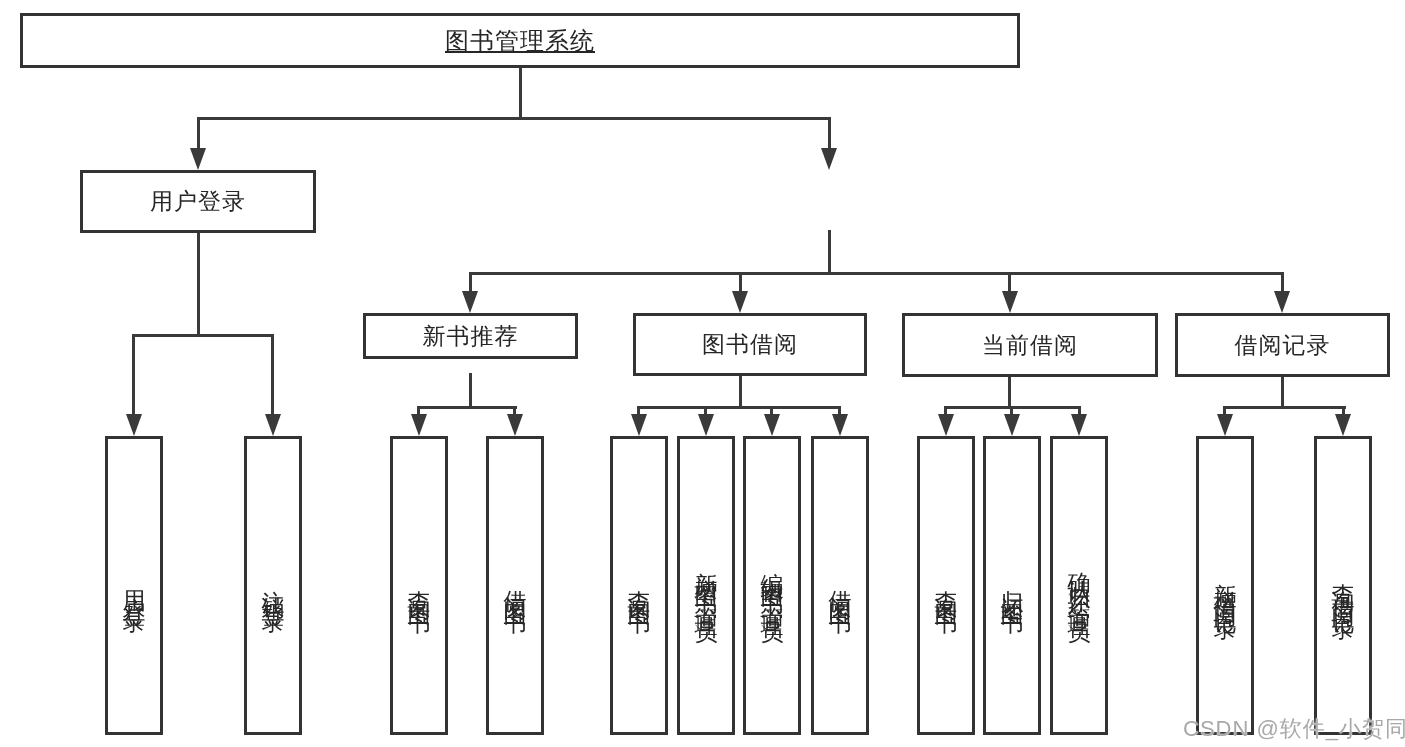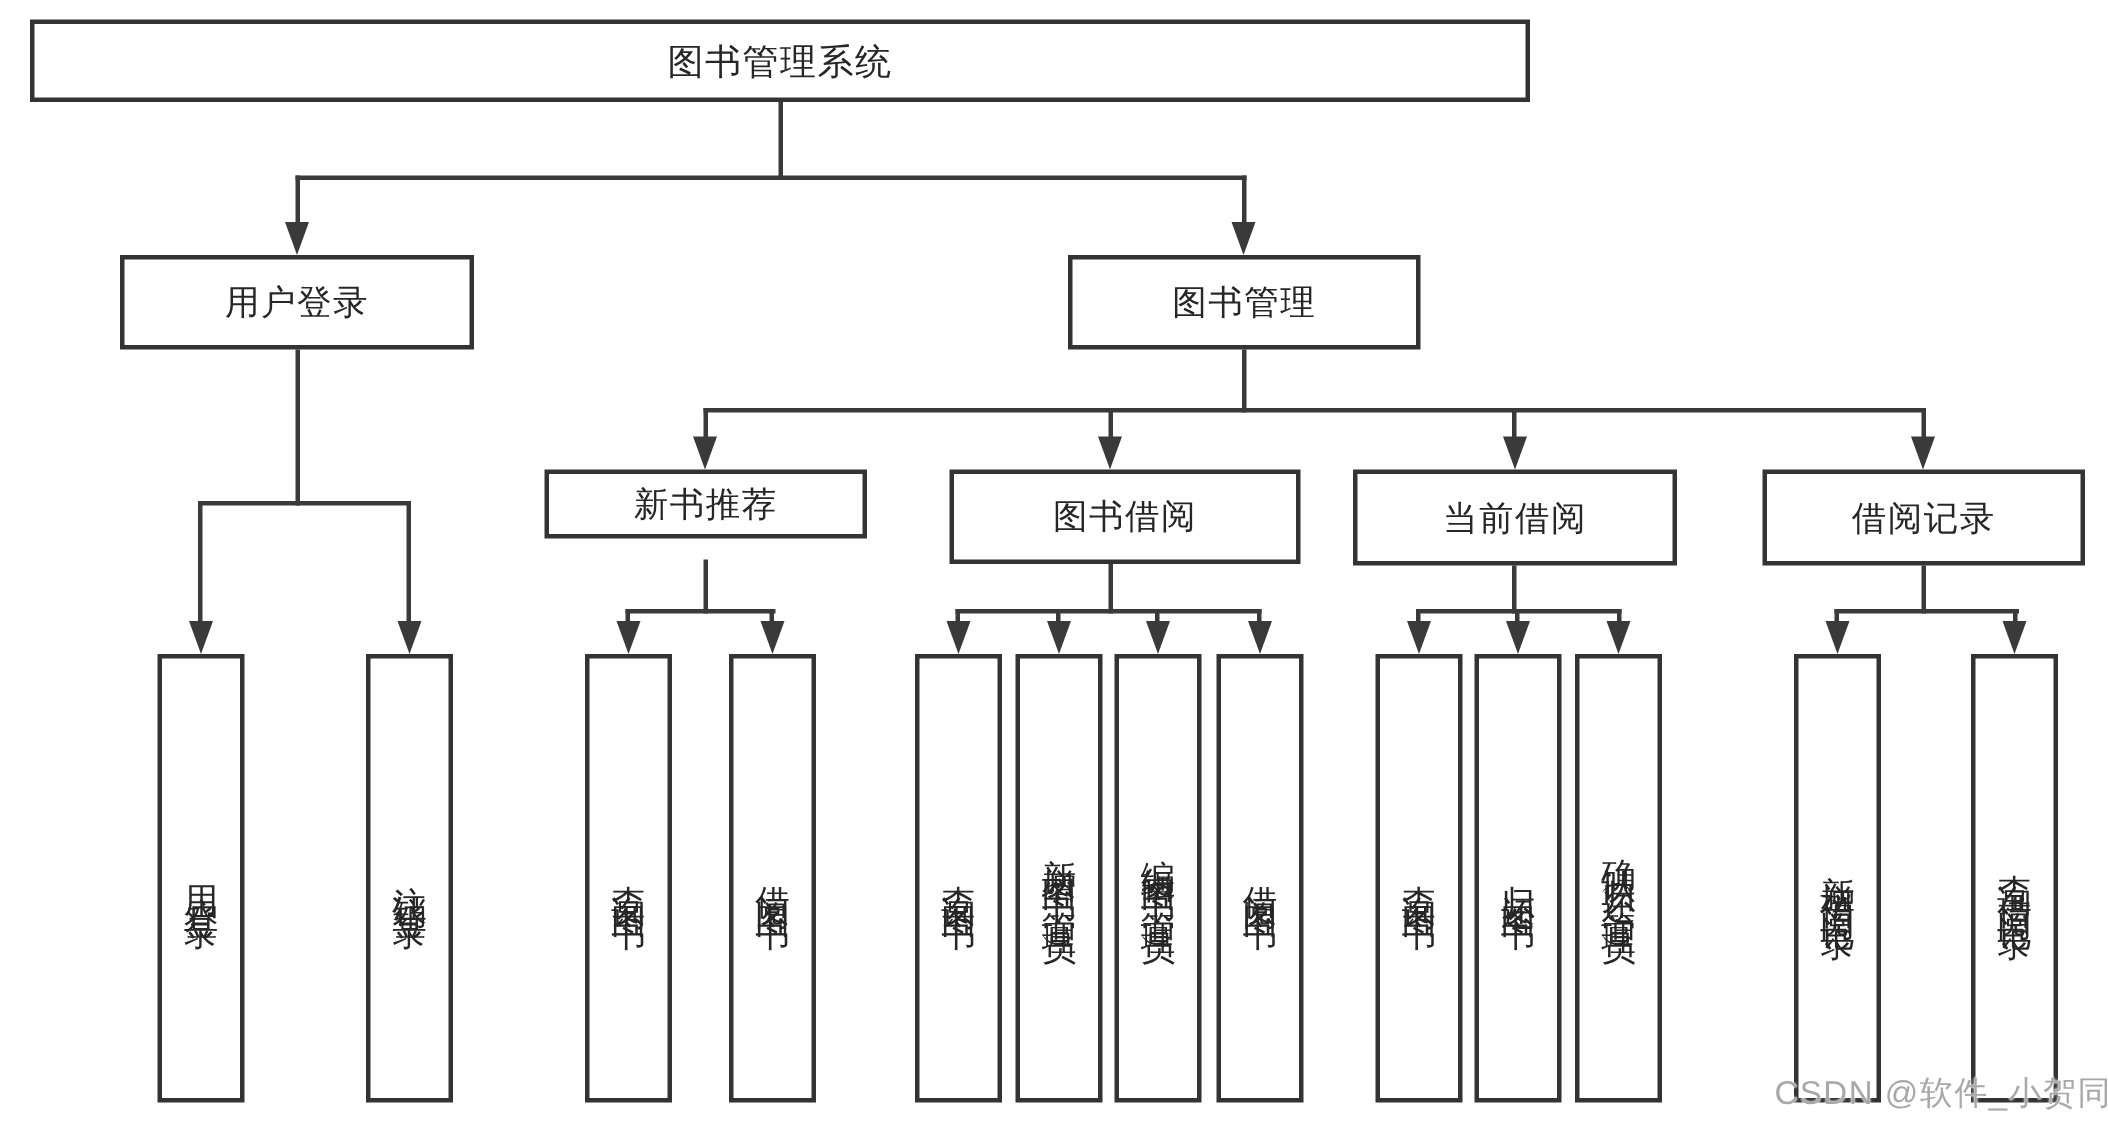--- a/index.html
+++ b/index.html
@@ -23,21 +23,21 @@
     background:#fff;
     border:3px solid var(--border);
     display:flex;
     align-items:center;
     justify-content:center;
     color:var(--text);
     font-size:23px;
     z-index:2;
   }
   .box.h span{letter-spacing:1px;white-space:nowrap;}
-  .box.root span{font-size:24px;}
+  .box.root span{font-size:24px;text-decoration:underline;}
   .box.v{
     writing-mode:vertical-rl;
     text-orientation:mixed;
     letter-spacing:7px;
     line-height:1;
   }
   .hline,.vline{position:absolute;background:var(--line);z-index:1;}
   .arrow{
     position:absolute;width:0;height:0;z-index:1;
     border-left:8px solid transparent;
@@ -67,23 +67,20 @@
   <div class="vline" style="left:519px;top:66px;width:3px;height:54px"></div>
   <div class="hline" style="left:197px;top:117px;width:634px;height:3px"></div>
   <div class="vline" style="left:197px;top:117px;width:3px;height:33px"></div>
   <div class="arrow" style="left:190px;top:148px"></div>
   <div class="vline" style="left:828px;top:117px;width:3px;height:33px"></div>
   <div class="arrow" style="left:821px;top:148px"></div>
 
   <div class="box h" style="left:80px;top:170px;width:236px;height:63px">
     <span>用户登录</span>
   </div>
-  <div class="box h" style="left:712px;top:170px;width:235px;height:63px">
-    <span>图书管理</span>
-  </div>
 
   <div class="vline" style="left:197px;top:230px;width:3px;height:107px"></div>
   <div class="hline" style="left:132px;top:334px;width:142px;height:3px"></div>
   <div class="vline" style="left:132px;top:334px;width:3px;height:82px"></div>
   <div class="arrow" style="left:126px;top:414px"></div>
   <div class="vline" style="left:271px;top:334px;width:3px;height:82px"></div>
   <div class="arrow" style="left:265px;top:414px"></div>
 
   <div class="vline" style="left:828px;top:230px;width:3px;height:45px"></div>
   <div class="hline" style="left:469px;top:272px;width:814px;height:3px"></div>
@@ -95,21 +92,21 @@
   <div class="arrow" style="left:1002px;top:291px"></div>
   <div class="vline" style="left:1281px;top:272px;width:3px;height:21px"></div>
   <div class="arrow" style="left:1274px;top:291px"></div>
 
   <div class="box h" style="left:363px;top:313px;width:215px;height:46px">
     <span>新书推荐</span>
   </div>
   <div class="box h" style="left:633px;top:313px;width:234px;height:63px">
     <span>图书借阅</span>
   </div>
-  <div class="box h" style="left:902px;top:313px;width:216px;height:64px">
+  <div class="box h" style="left:902px;top:313px;width:256px;height:64px">
     <span>当前借阅</span>
   </div>
   <div class="box h" style="left:1175px;top:313px;width:215px;height:64px">
     <span>借阅记录</span>
   </div>
 
   <div class="vline" style="left:469px;top:373px;width:3px;height:36px"></div>
   <div class="hline" style="left:417px;top:406px;width:100px;height:3px"></div>
   <div class="vline" style="left:417px;top:406px;width:3px;height:11px"></div>
   <div class="arrow" style="left:411px;top:414px"></div>

